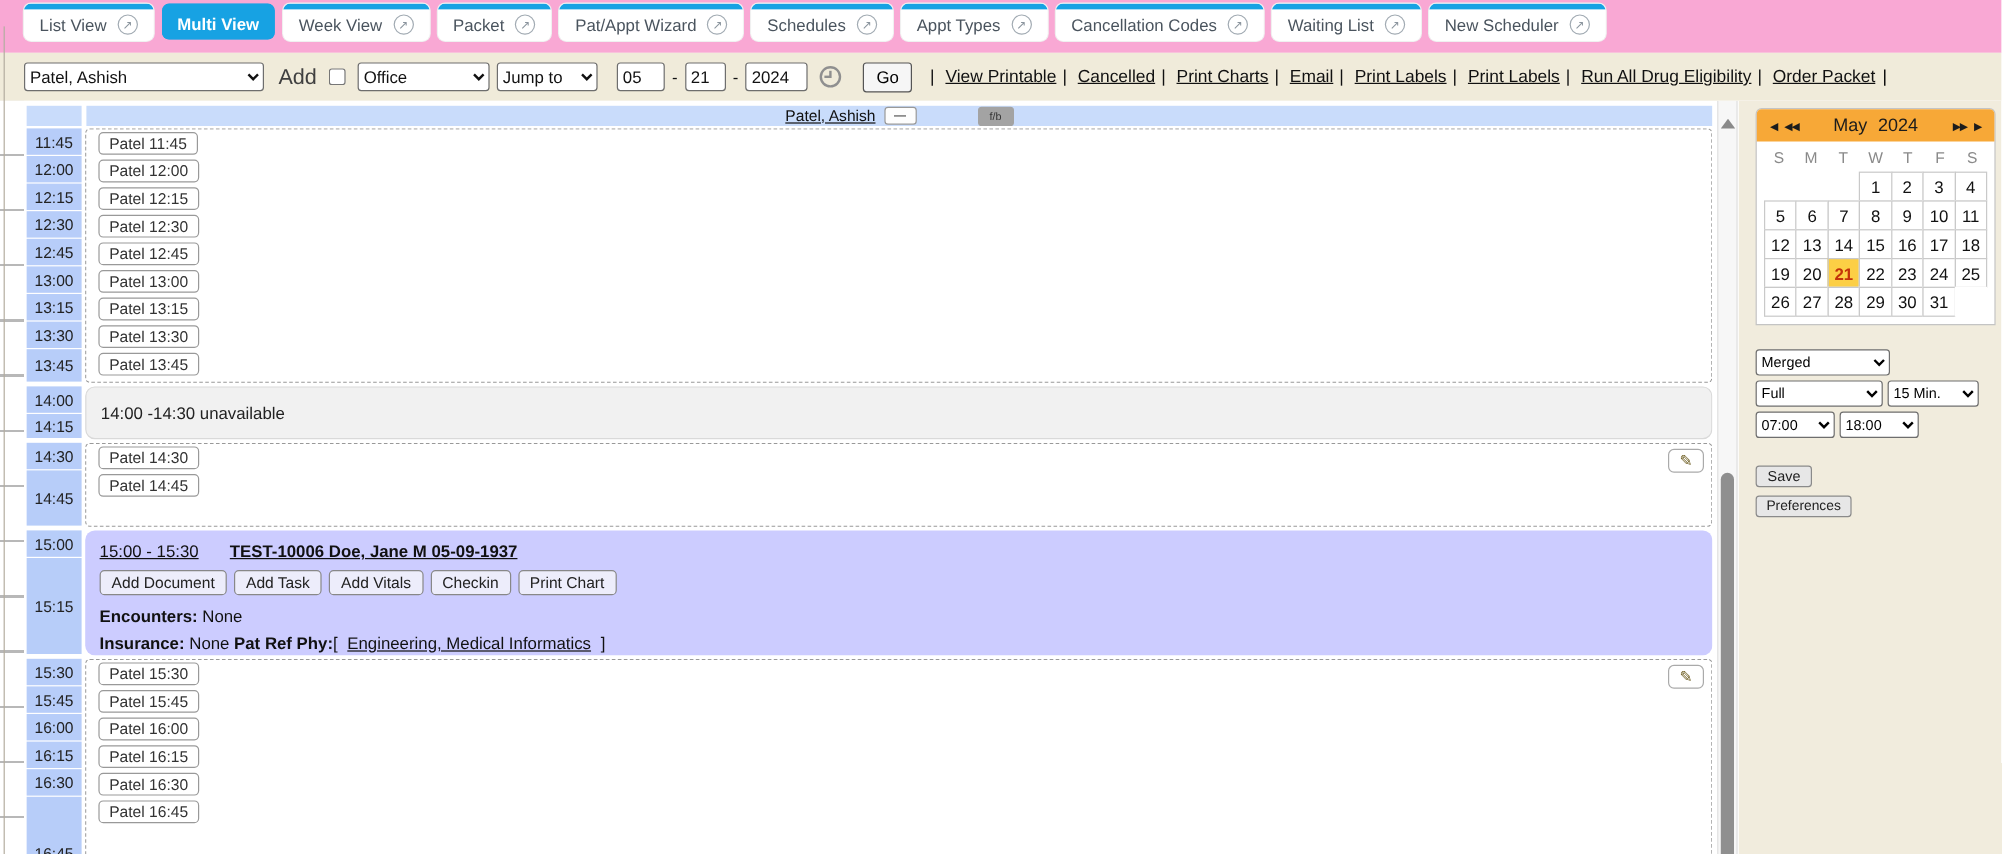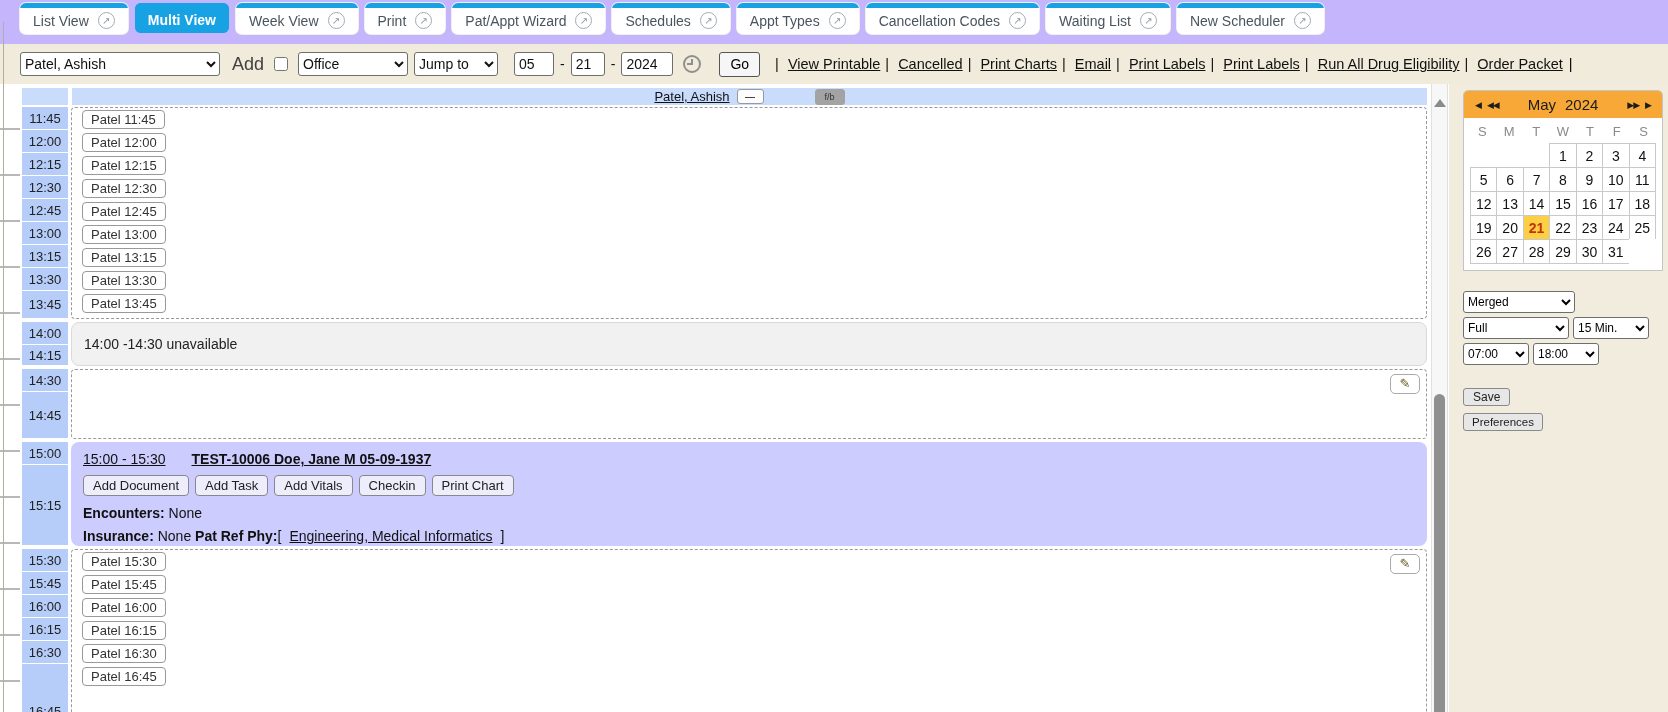--- a/index.html
+++ b/index.html
@@ -2,21 +2,21 @@
 <html><head>
 <meta charset="utf-8">
 <style>
   * { margin:0; padding:0; box-sizing:border-box; }
   html,body { width:1668px; height:712px; overflow:hidden; background:#fff;
               font-family:"Liberation Sans", sans-serif; }
   body { position:relative; }
   .edge-line { position:absolute; left:3px; top:22px; bottom:0; width:1px; background:#b3ada0; z-index:5; }
 
   
-  .topbar { height:44px; background:#c4b5fd; padding:3px 0 0 20px; display:flex; gap:7px; align-items:flex-start;text-align:right; }
+  .topbar { height:44px; background:#f9a8d4; padding:3px 0 0 20px; display:flex; gap:7px; align-items:flex-start;text-align:right; }
   .tab { border-radius:6px; overflow:hidden; background:#fff; cursor:pointer; box-shadow:0 0 0 1px #f0f0f0; }
   .tab-top { height:5px; background:#17a2e3; }
   .tab-body { display:flex; align-items:center; gap:9px; padding:4px 13px 5px; font-size:14px; color:#4a545e; background:#fff; }
   .tab.active { background:#17a2e3; box-shadow:none; }
   .tab.active .tab-top { background:#17a2e3; }
   .tab.active .tab-body { background:#17a2e3; color:#fff; font-weight:bold; }
   .ext { width:17px; height:17px; border:1px solid #a2abb3; border-radius:50%; display:flex;
          align-items:center; justify-content:center; font-size:10px; color:#8b959e; flex:0 0 auto; }
 
   
@@ -145,21 +145,21 @@
       <div class="tab-top"></div>
       <div class="tab-body">
         <span>Week View</span>
         <span class="ext">↗</span>
       </div>
     </div>
 
     <div class="tab">
       <div class="tab-top"></div>
       <div class="tab-body">
-        <span>Print</span>
+        <span>Packet</span>
         <span class="ext">↗</span>
       </div>
     </div>
 
     <div class="tab">
       <div class="tab-top"></div>
       <div class="tab-body">
         <span>Pat/Appt Wizard</span>
         <span class="ext">↗</span>
       </div>
@@ -322,20 +322,23 @@
     </div>
 
     <div class="section sec-c">
       <div class="timecol">
 
       <div class="timecell">14:30</div>
           <div class="timecell">14:45</div>
         </div>
       <div class="block dashed">
         <button class="editbtn">✎</button>
+        <span>
+          
+        <button class="slotbtn">Patel 14:30</button><button class="slotbtn">Patel 14:45</button></span>
       </div>
     </div>
 
     <div class="section sec-d">
       <div class="timecol">
 
       <div class="timecell">15:00</div>
           <div class="timecell">15:15</div>
         </div>
       <div class="block appt">

